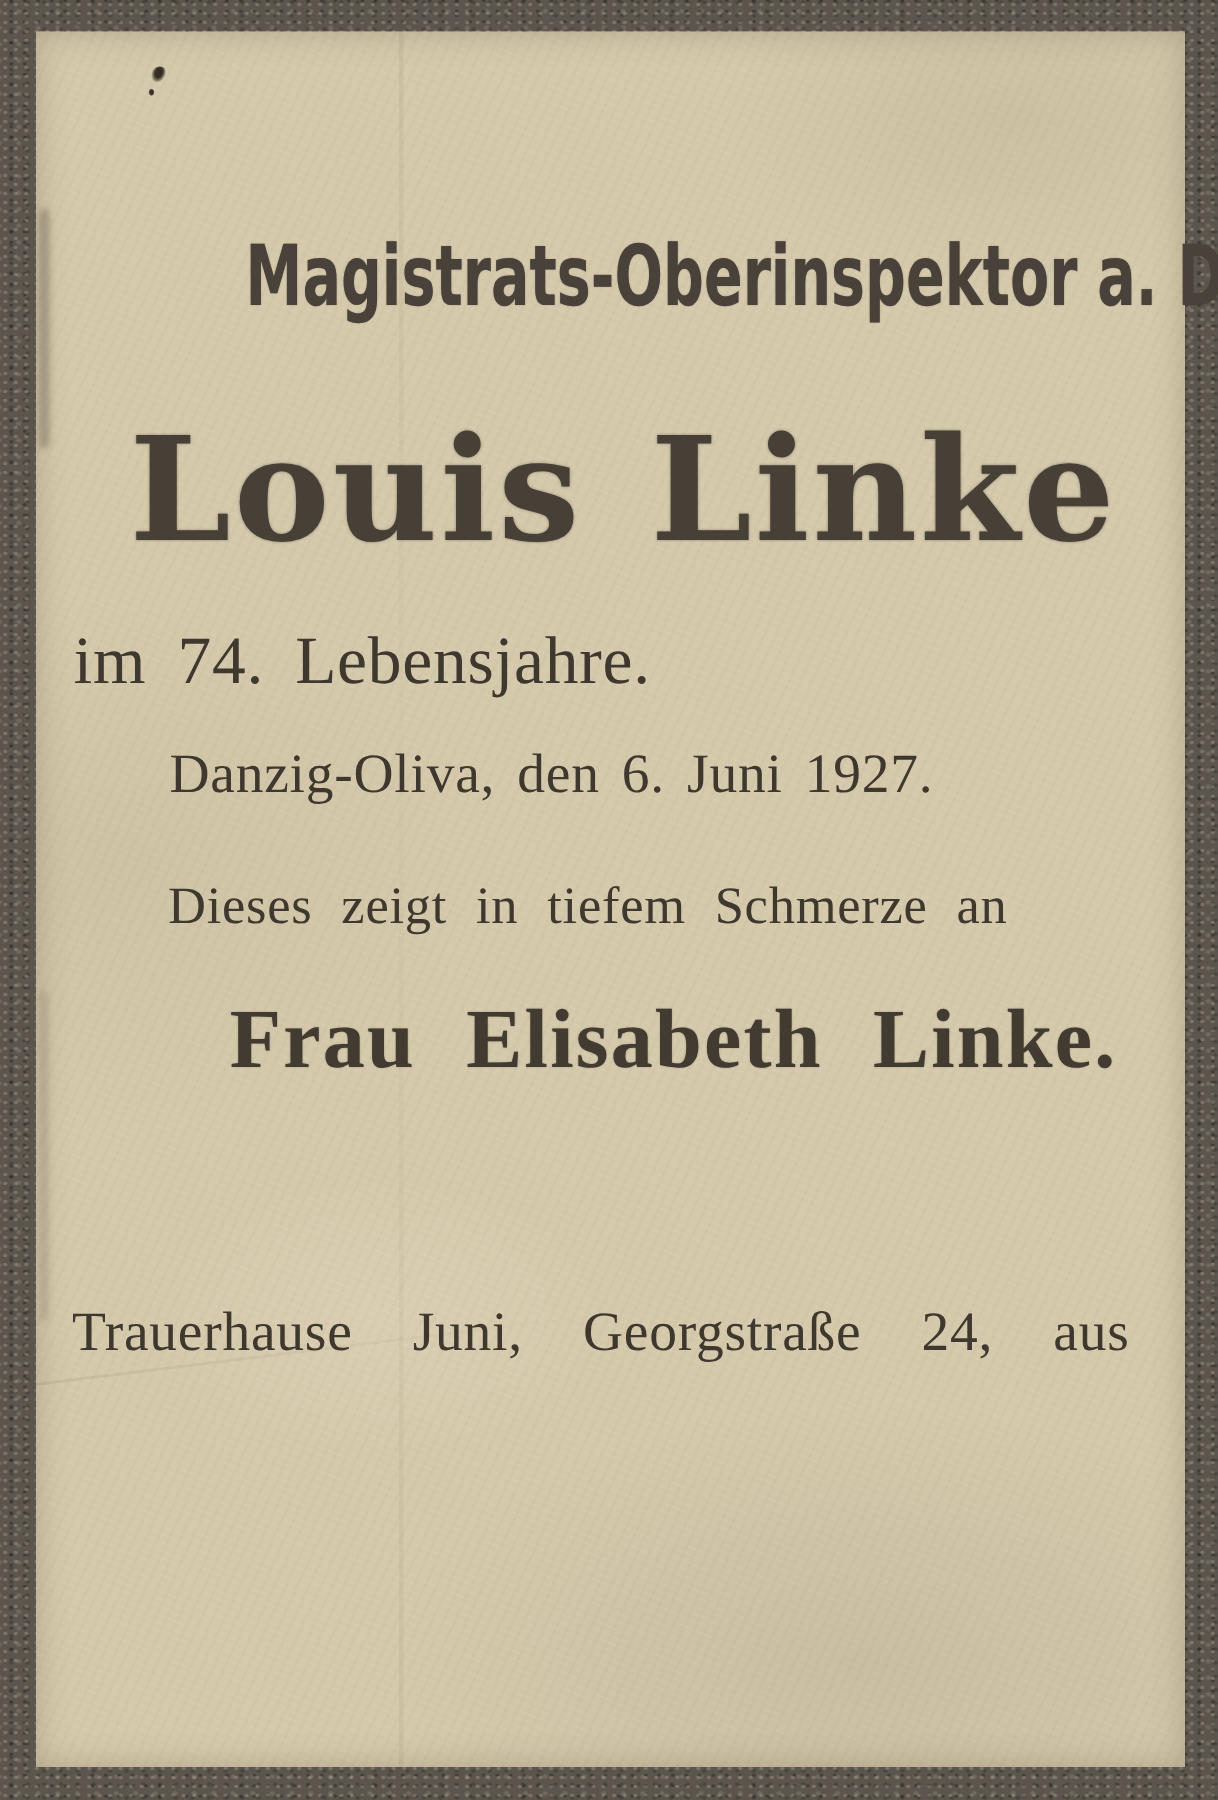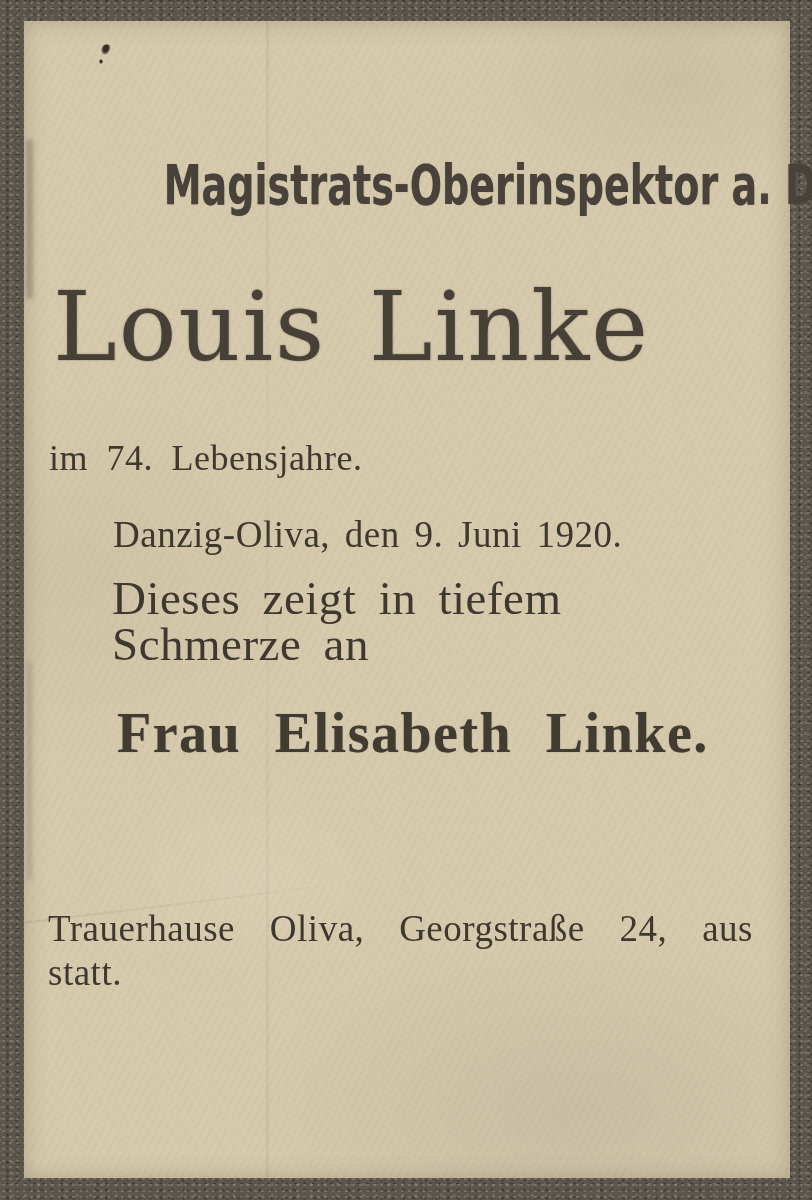--- a/index.html
+++ b/index.html
@@ -55,31 +55,31 @@
   .frac .dn{font-size:.58em;vertical-align:-.18em;}
 
   .headline{
     margin-top:56px;text-align:center;white-space:nowrap;
     font-family:"DejaVu Sans","Liberation Sans",sans-serif;font-weight:bold;
     font-size:56px;line-height:80px;color:#49423a;
     transform:scaleX(.68);transform-origin:50% 50%;
     text-shadow:0 0 1px rgba(73,66,58,.6);
   }
   .deceased{
-    margin-top:28px;text-align:left;white-space:nowrap;
-    font-family:"DejaVu Serif",serif;font-weight:normal;
+    margin-top:28px;text-align:right;white-space:nowrap;
+    font-family:"DejaVu Serif",serif;font-weight:bold;
     font-size:96px;line-height:148px;color:#464036;
     letter-spacing:2px;word-spacing:10px;
     text-shadow:0 0 2px rgba(70,64,54,.55);
   }
-  .ageline{margin-top:34px;margin-left:-4px;font-size:36px;line-height:46px;word-spacing:9px;letter-spacing:.5px;}
+  .ageline{margin-top:16px;margin-left:-4px;font-size:45px;line-height:46px;word-spacing:9px;letter-spacing:.5px;}
   .dateline{margin-top:30px;margin-left:60px;font-size:37px;line-height:48px;word-spacing:5px;letter-spacing:.5px;}
-  .announce{margin-top:16px;margin-left:59px;font-size:47px;line-height:46px;word-spacing:10px;letter-spacing:.5px;}
+  .announce{margin-top:40px;margin-left:59px;font-size:35px;line-height:46px;word-spacing:10px;letter-spacing:.5px;}
   .mourner{
-    margin-top:30px;padding-left:64px;text-align:left;white-space:nowrap;
+    margin-top:30px;padding-left:64px;text-align:right;white-space:nowrap;
     font-size:56px;line-height:72px;font-weight:bold;color:#413b31;
     word-spacing:18px;letter-spacing:1.5px;
     text-shadow:0 0 1px rgba(65,59,49,.5);
   }
   .funeral{margin-top:138px;margin-left:-5px;margin-right:-8px;font-size:37px;line-height:44px;letter-spacing:.5px;}
   .funeral .jline{text-align:justify;text-align-last:justify;white-space:nowrap;}
   .funeral .jline.first{text-indent:59px;}
   .funeral .lastline{text-align:left;word-spacing:6px;}
 </style>
 </head>
@@ -97,25 +97,24 @@
 
     <div class="intro">
     </div>
 
     <div class="headline">Magistrats-Oberinspektor a. D.</div>
 
     <div class="deceased">Louis Linke</div>
 
     <div class="ageline">im 74. Lebensjahre.</div>
 
-    <div class="dateline">Danzig-Oliva, den 9. Juni 1920.</div>
+    <div class="dateline">Danzig-Oliva, den 6. Juni 1927.</div>
 
     <div class="announce">Dieses zeigt in tiefem Schmerze an</div>
 
     <div class="mourner">Frau Elisabeth Linke.</div>
 
     <div class="funeral">
-      <div class="jline">Trauerhause Oliva, Georgstraße 24, aus</div>
-      <div class="lastline">statt.</div>
+      <div class="jline">Trauerhause Juni, Georgstraße 24, aus</div>
     </div>
 
   </div>
 </div>
 
 </body></html>

